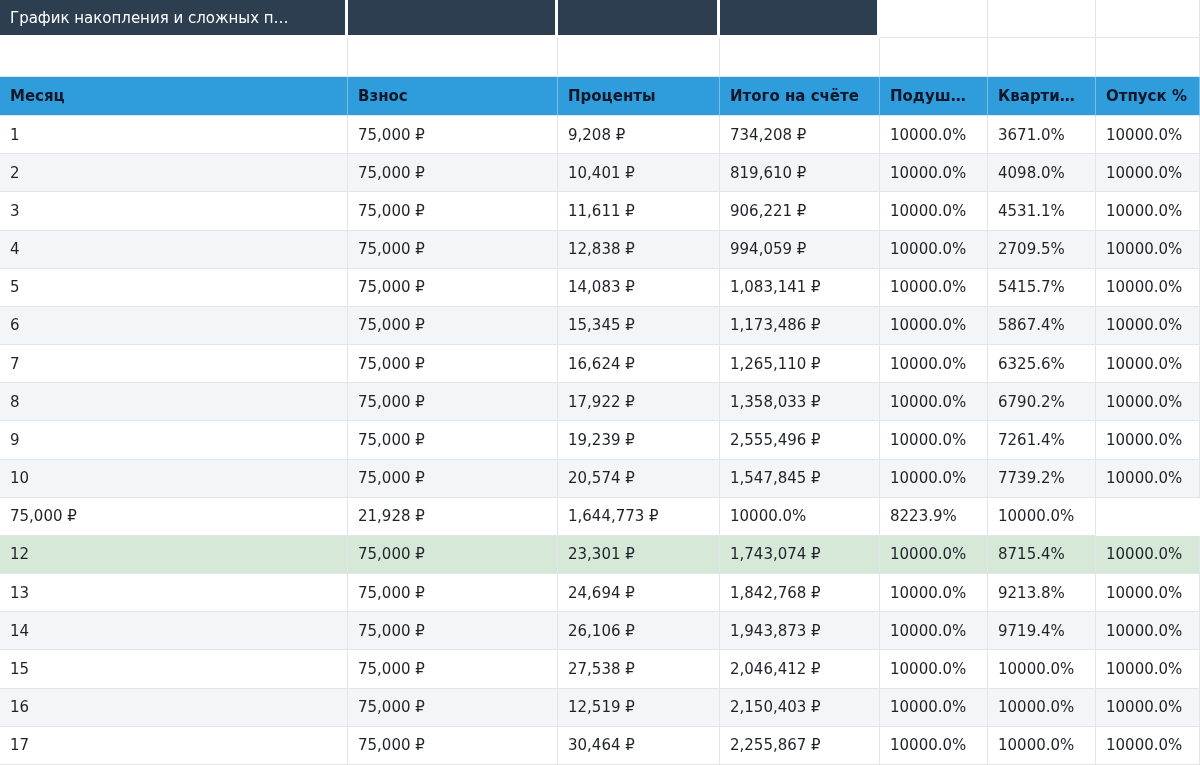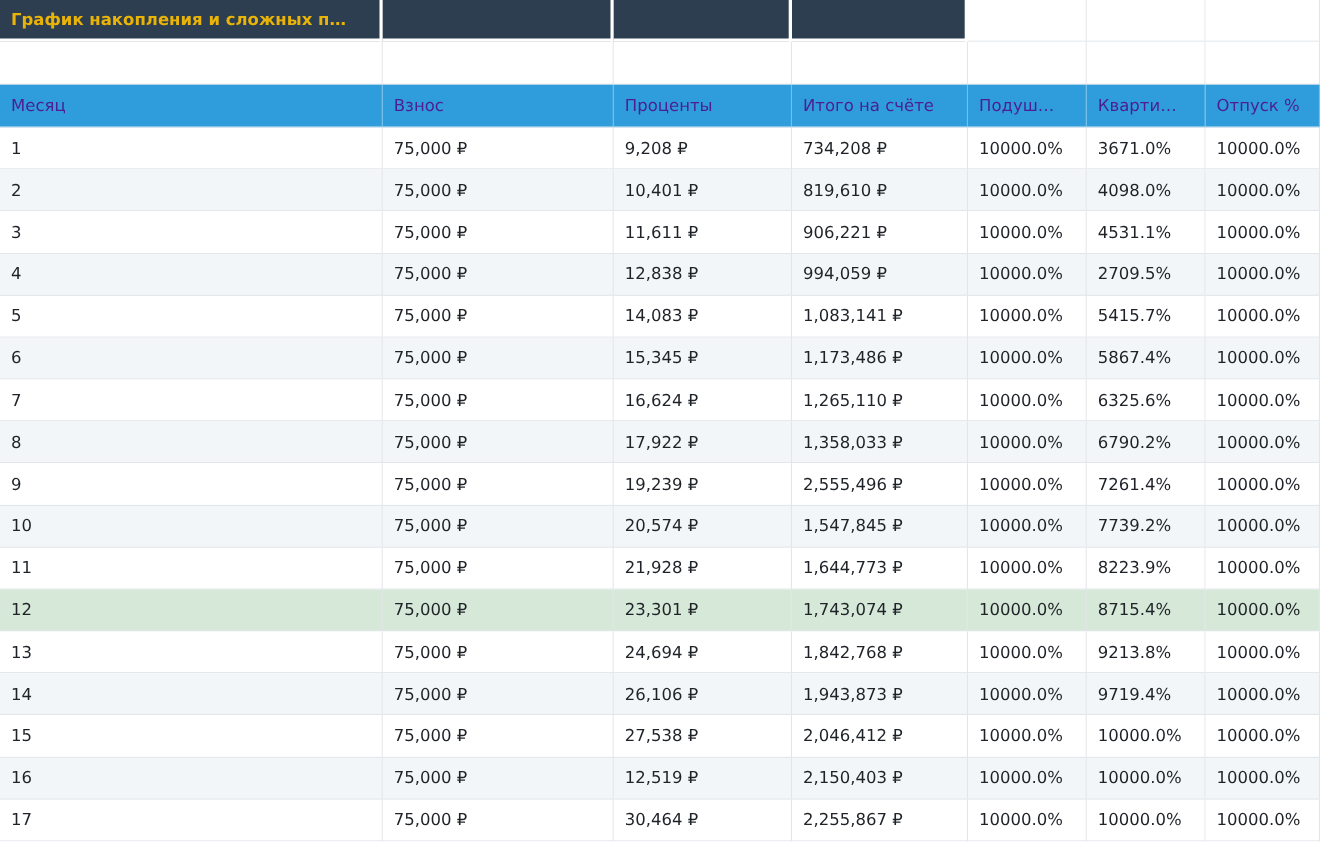--- a/index.html
+++ b/index.html
@@ -16,28 +16,28 @@
     font-family:"DejaVu Sans","Liberation Sans",sans-serif;color:var(--text);}
   .sheet{width:1200px;height:765px;display:flex;flex-direction:column;}
   .row{display:grid;grid-template-columns:var(--cols);}
   .cell{display:flex;align-items:center;padding:0 10px;font-size:15px;
     border-right:1px solid var(--border);border-bottom:1px solid var(--border);
     white-space:nowrap;overflow:hidden;}
   
   .title-row{height:38px;}
   .title-row .cell{background:#ffffff;}
   .title-row .dark{background:var(--title-bg);border-right:3px solid #ffffff;
-    border-bottom:3px solid #ffffff;color:#eab308;font-weight:bold;}
+    border-bottom:3px solid #ffffff;color:#ffffff;font-weight:normal;}
   .title-row .dark:last-of-type{}
   
   .blank-row{height:39px;}
   .blank-row .cell{background:#ffffff;}
   
   .header-row{height:39px;}
-  .header-row .cell{background:var(--header-bg);color:#4c1d95;font-weight:normal;
+  .header-row .cell{background:var(--header-bg);color:#0f172a;font-weight:bold;
     border-right:1px solid rgba(255,255,255,0.35);border-bottom:1px solid var(--border);}
   
   .r{height:38.18px;}
   .r .cell{background:#ffffff;}
   .r.alt .cell{background:var(--row-alt);}
   .r.hl .cell{background:var(--highlight);text-align:center;}
 </style>
 </head>
 <body>
 
@@ -160,21 +160,20 @@
       <div class="row r alt">
     <div class="cell">10</div>
     <div class="cell">75,000 ₽</div>
     <div class="cell">20,574 ₽</div>
     <div class="cell">1,547,845 ₽</div>
     <div class="cell">10000.0%</div>
     <div class="cell">7739.2%</div>
     <div class="cell">10000.0%</div>
   </div>
       <div class="row r">
-    <div class="cell">11</div>
     <div class="cell">75,000 ₽</div>
     <div class="cell">21,928 ₽</div>
     <div class="cell">1,644,773 ₽</div>
     <div class="cell">10000.0%</div>
     <div class="cell">8223.9%</div>
     <div class="cell">10000.0%</div>
   </div>
       <div class="row r hl">
     <div class="cell">12</div>
     <div class="cell">75,000 ₽</div>

